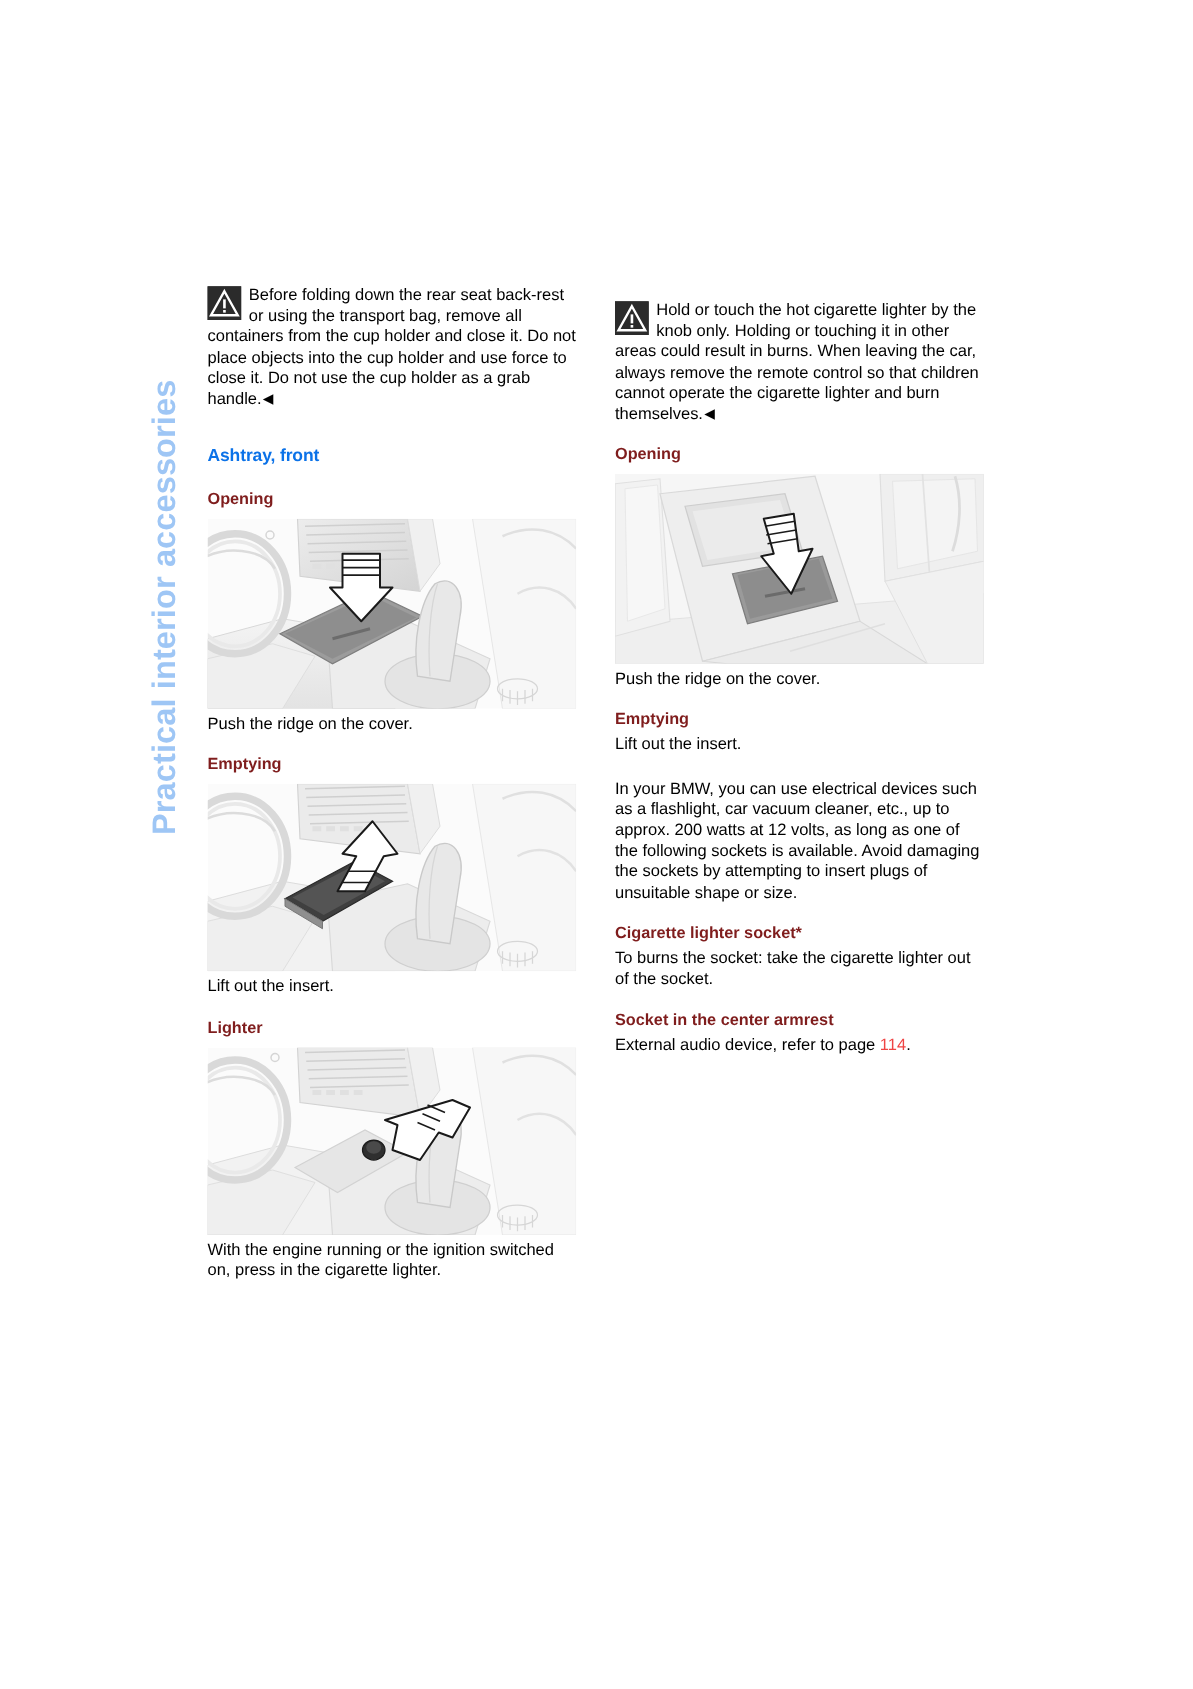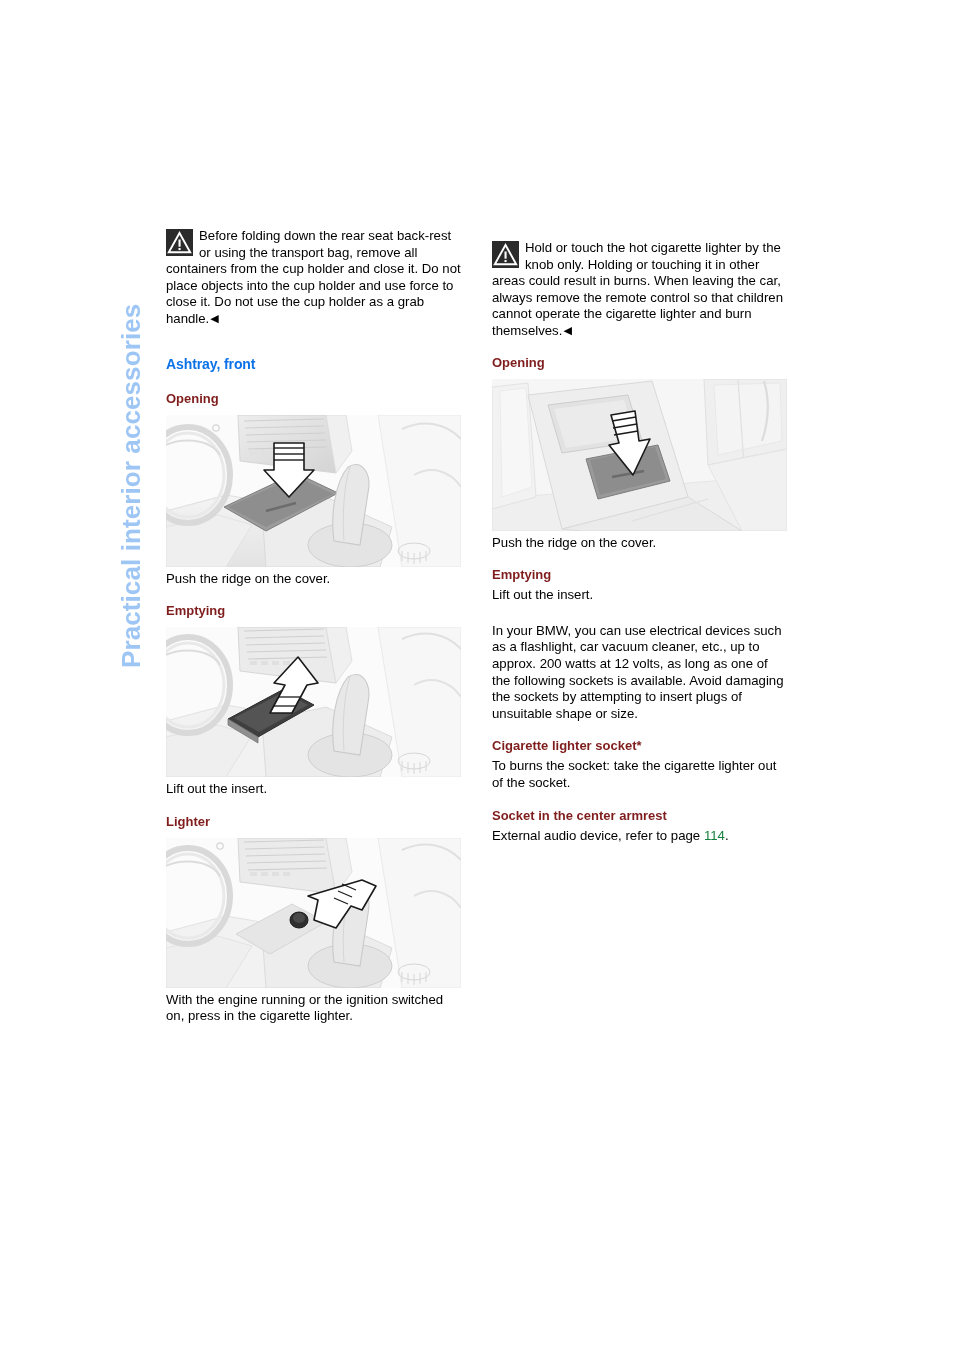--- a/index.html
+++ b/index.html
@@ -129,21 +129,21 @@
 
   
   .footer {
     position: absolute;
     left: 0;
     top: 1105px;
     width: 954px;
     height: 80px;
   }
 
-  .link { color: #15803d; }
+  .link { color: #ef4444; }
 </style>
 </head>
 <body>
 
 <div class="page">
 
   <div class="chapter-tab">
     <div class="chapter-tab-text">Practical interior accessories</div>
   </div>
 

